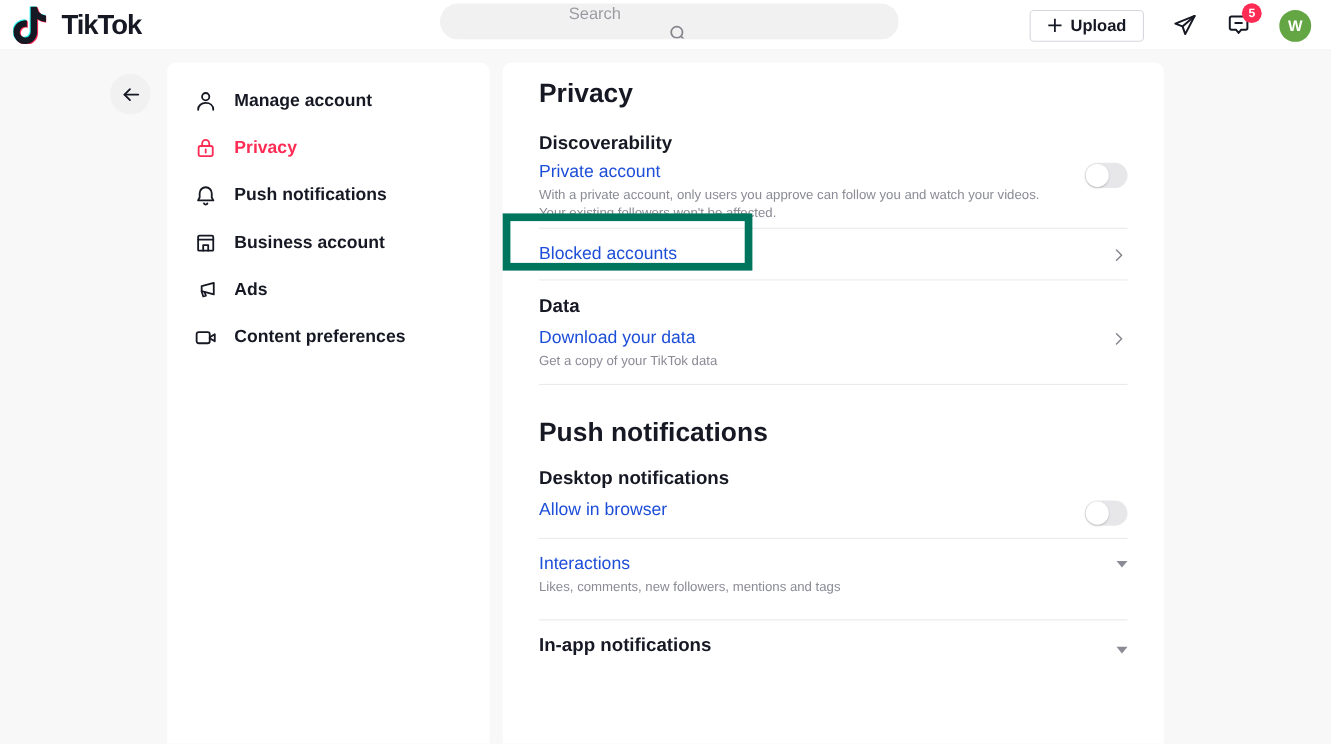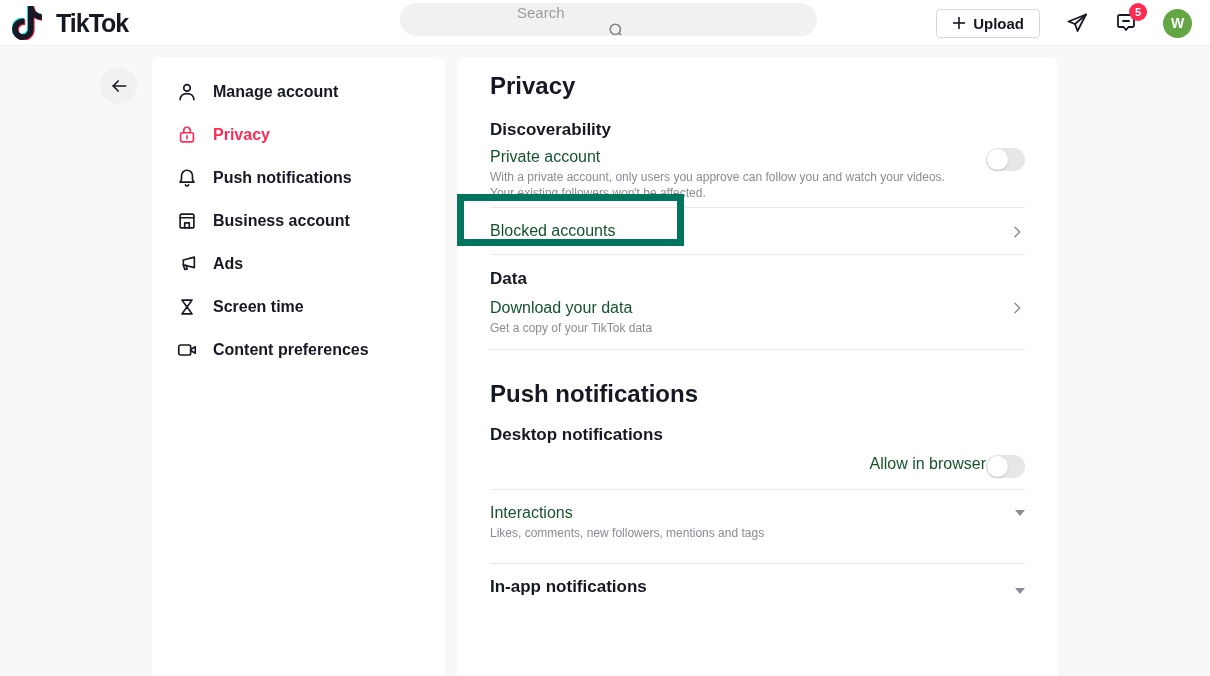--- a/index.html
+++ b/index.html
@@ -89,21 +89,21 @@
 
   .main-card {
     position:absolute; left:457px; top:57px; width:601px; height:640px;
     background:#ffffff; border-radius:8px; overflow:hidden; z-index:1;
   }
   .main-inner { padding:15px 33px 0 33px; }
 
   .h1 { font-size:24px; font-weight:700; line-height:28px; color:#161823; }
   .h2 { font-size:17px; font-weight:700; line-height:20px; color:#161823; }
   .row { display:flex; align-items:flex-start; justify-content:space-between; }
-  .row-label { font-size:16px; line-height:20px; color:#14532d; }
+  .row-label { font-size:16px; line-height:20px; color:#1d4ed8; }
   .row-desc  { font-size:12px; line-height:16px; color:#8a8b95; max-width:470px; margin-top:2px; }
   .divider { height:1px; background:rgba(22,24,35,0.09); }
 
   .toggle {
     width:39px; height:23px; border-radius:12px; background:#e7e7e9;
     position:relative; flex:0 0 39px; cursor:pointer; margin-top:1px;
   }
   .toggle .knob {
     position:absolute; left:1px; top:1px; width:21px; height:21px;
     border-radius:50%; background:#ffffff;
@@ -117,21 +117,21 @@
 
   
   .mt-privacy-h2 { margin-top:20px; }
   .mt-private-row { margin-top:7px; }
   .mt-div1 { margin-top:6px; }
   .link-row { padding:13px 0; align-items:center; }
   .mt-data-h2 { margin-top:14px; }
   .mt-download { margin-top:9px; padding-bottom:13px; }
   .mt-push-h1 { margin-top:30px; }
   .mt-desktop-h2 { margin-top:17px; }
-  .mt-allow { margin-top:9px;justify-content:flex-end; }
+  .mt-allow { margin-top:9px; }
   .mt-div2 { margin-top:11px; }
   .mt-prefs { margin-top:15px; }
   .mt-inter { margin-top:13px; }
   .mt-div3 { margin-top:22px; }
   .inapp-row { padding:13px 0 14px 0; align-items:center; }
 
   
   .annotation-box {
     position:absolute; left:457px; top:194px; width:227px; height:52px;
     border:7px solid #00755e; z-index:20; pointer-events:none;
@@ -253,29 +253,20 @@
   <div class="side-item">
     <span class="side-icon">
       <svg width="22" height="22" viewBox="0 0 24 24" fill="none" stroke="#161823" stroke-width="1.8" stroke-linecap="round" stroke-linejoin="round">
         <path d="M20 4.5 v11.5 l-12 -3.2 v-5.1 Z"></path>
         <path d="M8 13 l1.6 5 l2.6 -0.7 l-1.2 -3.6"></path>
       </svg>
     </span>
     <span class="lbl">Ads</span>
   </div>
 
-  <div class="side-item">
-    <span class="side-icon">
-      <svg width="22" height="22" viewBox="0 0 24 24" fill="none" stroke="#161823" stroke-width="1.8" stroke-linecap="round" stroke-linejoin="round">
-        <path d="M6.5 4.5 h11 l-5.5 7.5 Z"></path>
-        <path d="M6.5 19.5 h11 l-5.5 -7.5 Z"></path>
-      </svg>
-    </span>
-    <span class="lbl">Screen time</span>
-  </div>
 
   <div class="side-item">
     <span class="side-icon">
       <svg width="22" height="22" viewBox="0 0 24 24" fill="none" stroke="#161823" stroke-width="1.8" stroke-linecap="round" stroke-linejoin="round">
         <rect x="3" y="6.5" width="13" height="11" rx="2"></rect>
         <path d="M16 11.5 L21 8.5 v7 L16 12.5"></path>
       </svg>
     </span>
     <span class="lbl">Content preferences</span>
   </div>

